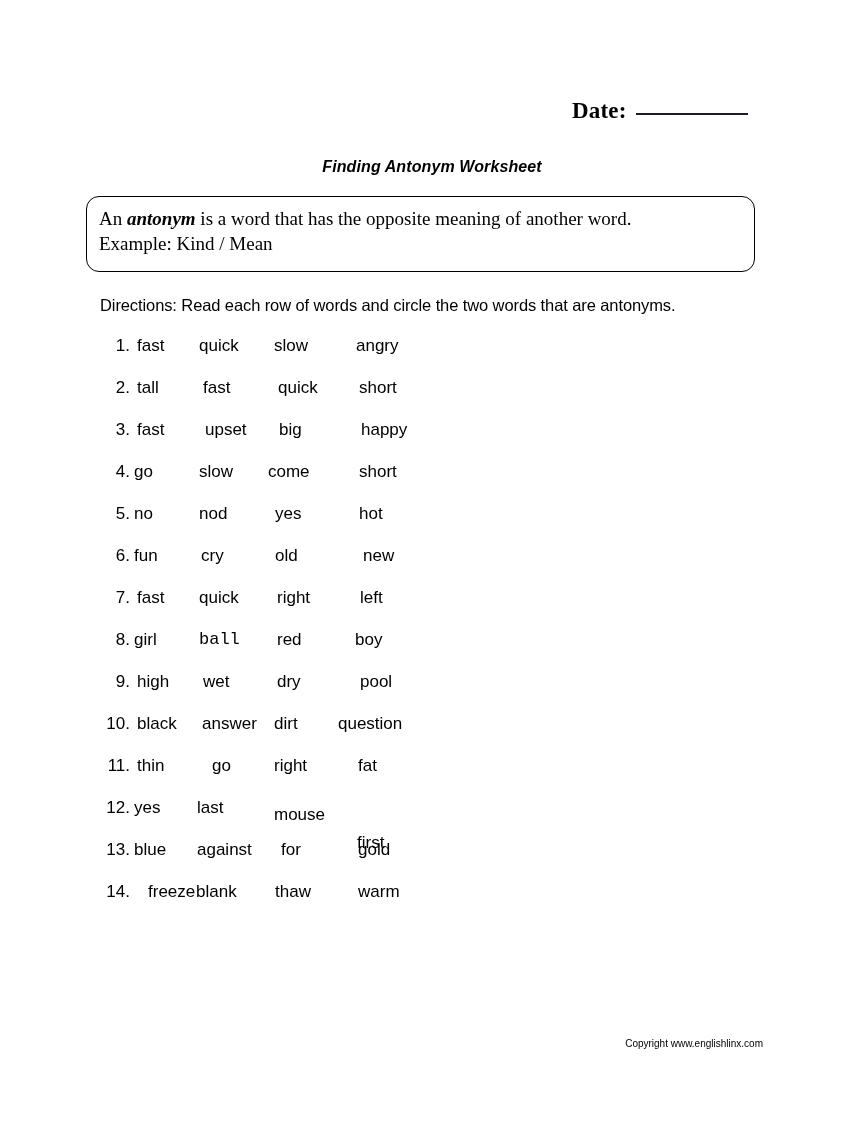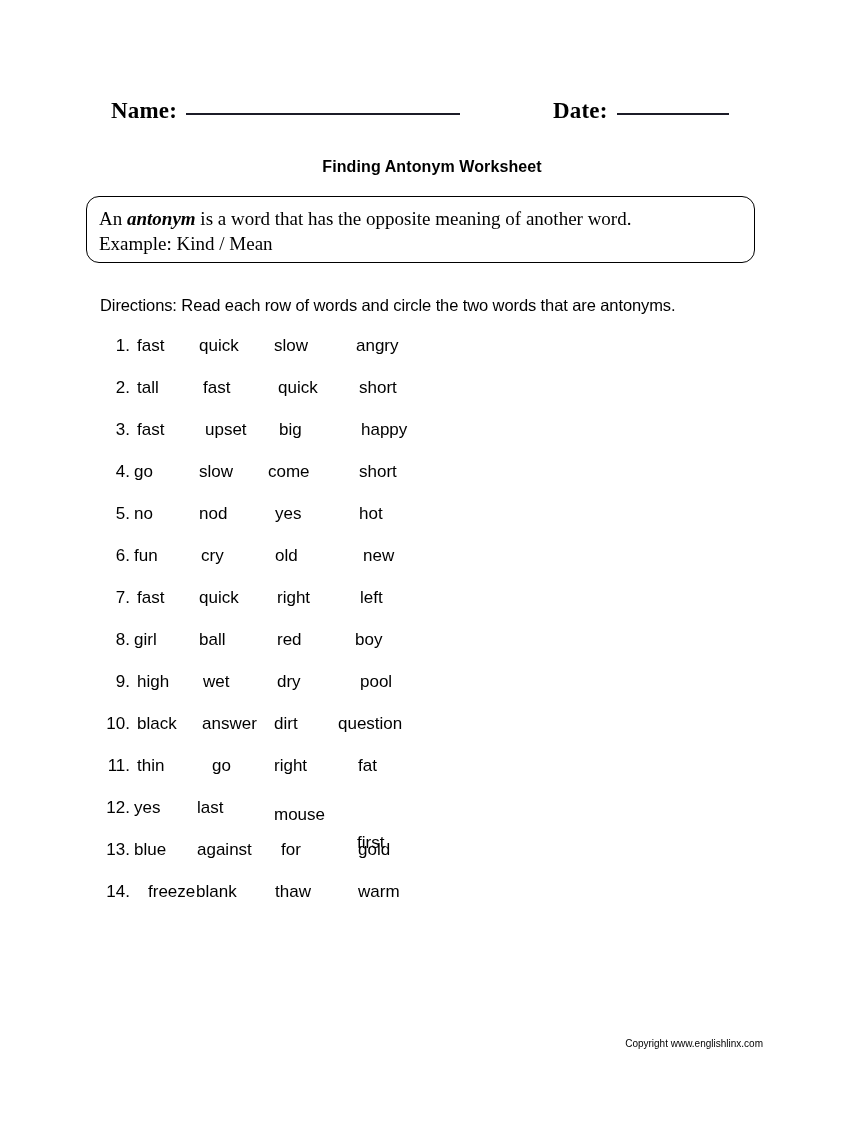--- a/index.html
+++ b/index.html
@@ -46,43 +46,44 @@
   .field-rule {
     display: inline-block;
     height: 0;
     border-bottom: 2px solid #1c1c28;
     margin-left: 9px;
     position: relative;
     top: -3px;
   }
   .field-name { left: 111px; top: 0; }
   .field-name .field-rule { width: 274px; }
-  .field-date { left: 553px; top: 0; }
+  .field-date { left: 572px; top: 0; }
   .field-date .field-rule { width: 112px; }
 
   
   .worksheet-title {
     position: absolute;
     left: 0;
     top: 158px;
     width: 864px;
     text-align: center;
     font-family: "Liberation Sans", sans-serif;
     font-weight: bold;
     font-size: 16px;
     letter-spacing: 0.1px;
+    font-style: italic;
   }
 
   
   .definition-box {
     position: absolute;
     left: 86px;
     top: 196px;
     width: 669px;
-    height: 67px;
+    height: 76px;
     border: 1.4px solid #000000;
     border-radius: 13px;
     box-sizing: border-box;
     padding: 9px 0 0 12px;
     font-family: "Liberation Serif", serif;
     font-size: 19px;
     line-height: 25px;
   }
   .definition-line { white-space: nowrap; }
   .definition-term {
@@ -147,21 +148,21 @@
   .word-row[data-row="5"] .c3 { left: 275px; }
   .word-row[data-row="5"] .c4 { left: 359px; }
   .word-row[data-row="6"] .c1 { left: 134px; }
   .word-row[data-row="6"] .c2 { left: 201px; }
   .word-row[data-row="6"] .c3 { left: 275px; }
   .word-row[data-row="6"] .c4 { left: 363px; }
   .word-row[data-row="7"] .c2 { left: 199px; }
   .word-row[data-row="7"] .c3 { left: 277px; }
   .word-row[data-row="7"] .c4 { left: 360px; }
   .word-row[data-row="8"] .c1 { left: 134px; }
-  .word-row[data-row="8"] .c2 { left: 199px; }
+  .word-row[data-row="8"] .c2 { left: 199px; font-family: Liberation Mono, monospace; }
   .word-row[data-row="8"] .c3 { left: 277px; }
   .word-row[data-row="8"] .c4 { left: 355px; }
   .word-row[data-row="9"] .c2 { left: 203px; }
   .word-row[data-row="9"] .c3 { left: 277px; }
   .word-row[data-row="9"] .c4 { left: 360px; }
   .word-row[data-row="10"] .c2 { left: 202px; }
   .word-row[data-row="10"] .c3 { left: 274px; }
   .word-row[data-row="10"] .c4 { left: 338px; }
   .word-row[data-row="11"] .c2 { left: 212px; }
   .word-row[data-row="11"] .c3 { left: 274px; }
@@ -188,24 +189,20 @@
     font-size: 10px;
     white-space: nowrap;
   }
 </style>
 </head>
 <body>
 
 <div class="page">
 
   <div class="header-row">
-    <div class="field field-name">
-      <span class="field-label">Name:</span>
-      <span class="field-rule"></span>
-    </div>
     <div class="field field-date">
       <span class="field-label">Date:</span>
       <span class="field-rule"></span>
     </div>
   </div>
 
   <div class="worksheet-title">Finding Antonym Worksheet</div>
 
   <div class="definition-box">
     <div class="definition-line"><span>An </span><span class="definition-term">antonym</span><span> is a word that has the opposite meaning of another word.</span></div>

